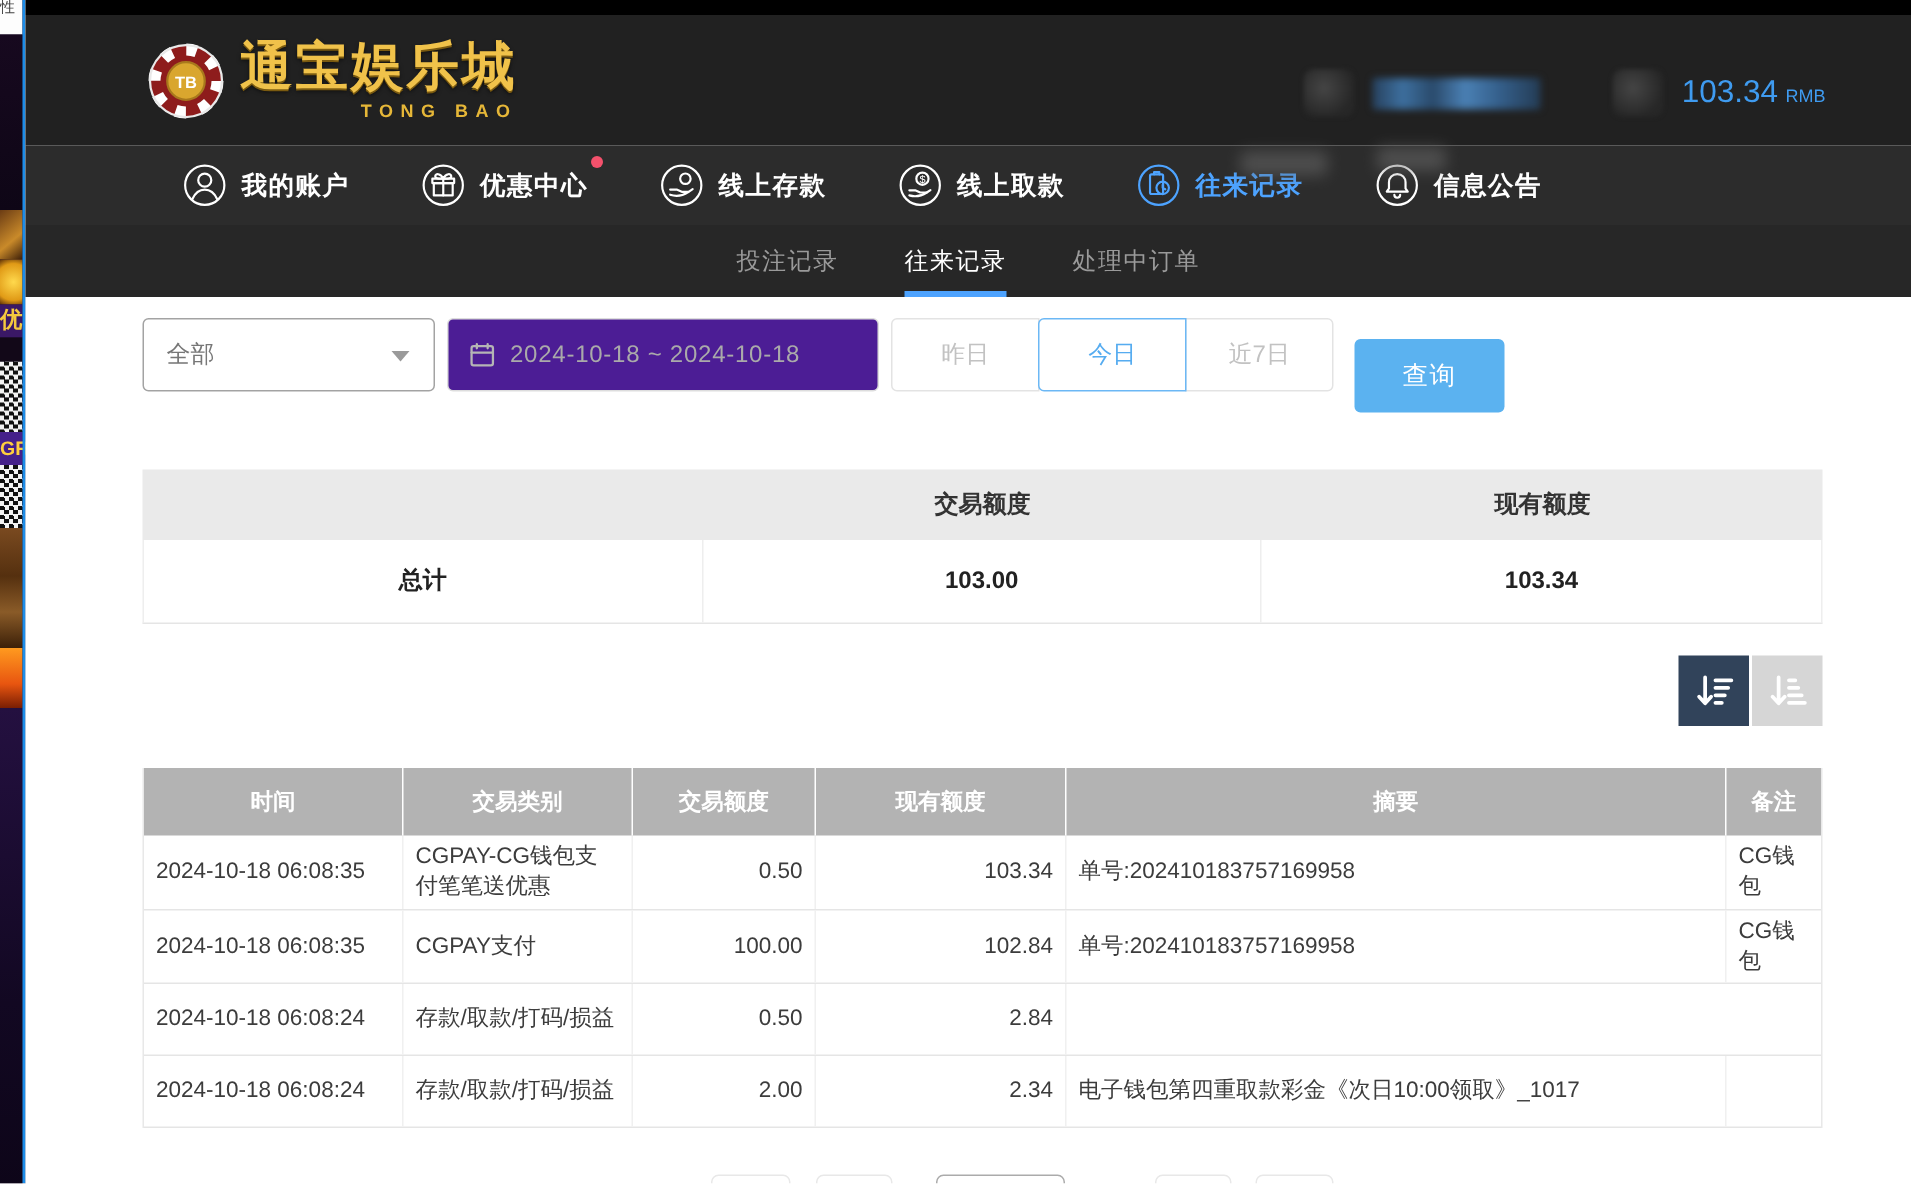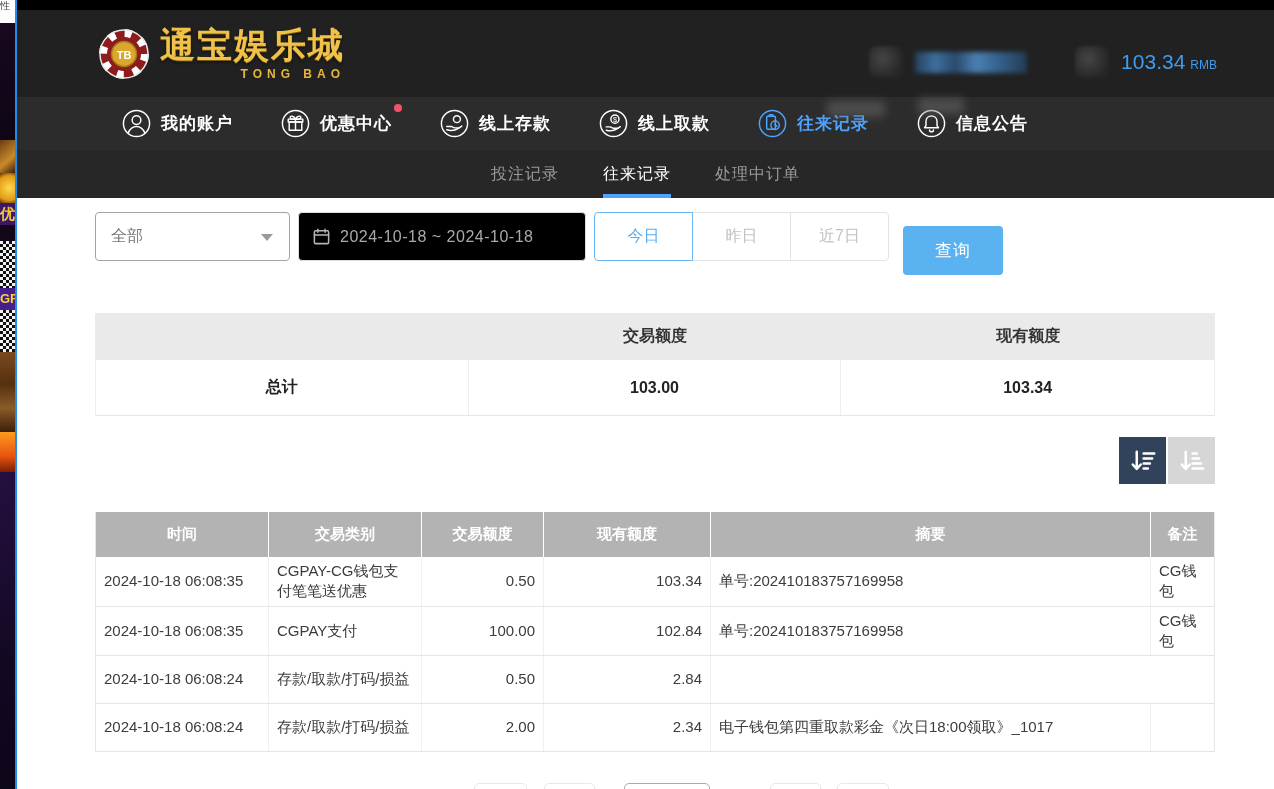--- a/index.html
+++ b/index.html
@@ -70,21 +70,21 @@
   
   .content { padding:14px 59px 0 78px; }
 
   
   .filter-row { display:flex; align-items:center; height:49px; }
   .f-select { position:relative; width:195px; height:49px; border:1px solid #a3a3a3; border-radius:4px;
               display:flex; align-items:center; padding-left:15px; font-size:16px; color:#777; cursor:pointer; background:#fff; }
   .f-select .caret { position:absolute; right:16px; top:21px; width:0; height:0;
               border-left:6px solid transparent; border-right:6px solid transparent; border-top:7px solid #9a9a9a; }
   .f-date { width:288px; height:49px; margin-left:8px; border:1px solid #ddd; border-radius:4px;
-            display:flex; align-items:center; padding-left:13px; background:#000000; cursor:pointer; }
+            display:flex; align-items:center; padding-left:13px; background:#4c1d95; cursor:pointer; }
   .f-date svg { width:19px; height:19px; }
   .f-date-text { font-size:16px; color:#aaa; margin-left:9px; letter-spacing:.5px; }
   .quick-group { display:flex; margin-left:8px; }
   .q-btn { width:99px; height:49px; background:#fff; border:1px solid #e3e3e3; margin-left:-1px;
            font-size:16px; color:#c2c2c2; display:flex; align-items:center; justify-content:center; cursor:pointer; }
   .q-btn:first-child { margin-left:0; border-radius:4px 0 0 4px; }
   .q-btn:last-child { border-radius:0 4px 4px 0; }
   .q-btn.active { border:1px solid #6cb8f5; color:#56acf0; z-index:1; border-radius:4px 0 0 4px; }
   .search-btn { width:100px; height:49px; margin-left:14px; background:#5bb2f0; border:none; border-radius:4px;
                 color:#fff; font-size:17px; cursor:pointer; letter-spacing:1px;margin-top:28px; }
@@ -280,22 +280,22 @@
           <span class="caret"></span>
         </div>
         <div class="f-date">
           <svg viewBox="0 0 20 20" fill="none" stroke="#b5b5b5" stroke-width="1.6" stroke-linecap="round">
             <rect x="2.5" y="4" width="15" height="13.5" rx="1.5"></rect>
             <path d="M6.2 2.5v3M13.8 2.5v3M2.5 8.5h15"></path>
           </svg>
           <span class="f-date-text">2024-10-18 ~ 2024-10-18</span>
         </div>
         <div class="quick-group">
+          <button class="q-btn">昨日</button>
           <button class="q-btn active">今日</button>
-          <button class="q-btn">昨日</button>
           <button class="q-btn">近7日</button>
         </div>
         <button class="search-btn">查询</button>
       </div>
 
       <div class="summary">
         <div class="summary-head">
           <div></div>
           <div>交易额度</div>
           <div>现有额度</div>
@@ -353,21 +353,21 @@
           <div class="c-cat">存款/取款/打码/损益</div>
           <div class="c-amt">0.50</div>
           <div class="c-bal">2.84</div>
           <div class="c-rem"></div>
         </div>
         <div class="dt-row">
           <div class="c-time">2024-10-18 06:08:24</div>
           <div class="c-cat">存款/取款/打码/损益</div>
           <div class="c-amt">2.00</div>
           <div class="c-bal">2.34</div>
-          <div class="c-sum">电子钱包第四重取款彩金《次日18:00领取》_1017</div>
+          <div class="c-sum">电子钱包第四重取款彩金《次日10:00领取》_1017</div>
           <div class="c-rem"></div>
         </div>
       </div>
 
       <div class="pagination">
         <button class="pg-btn pg-1"></button>
         <button class="pg-btn pg-2"></button>
         <button class="pg-btn pg-select"></button>
         <button class="pg-btn pg-3"></button>
         <button class="pg-btn pg-4"></button>

